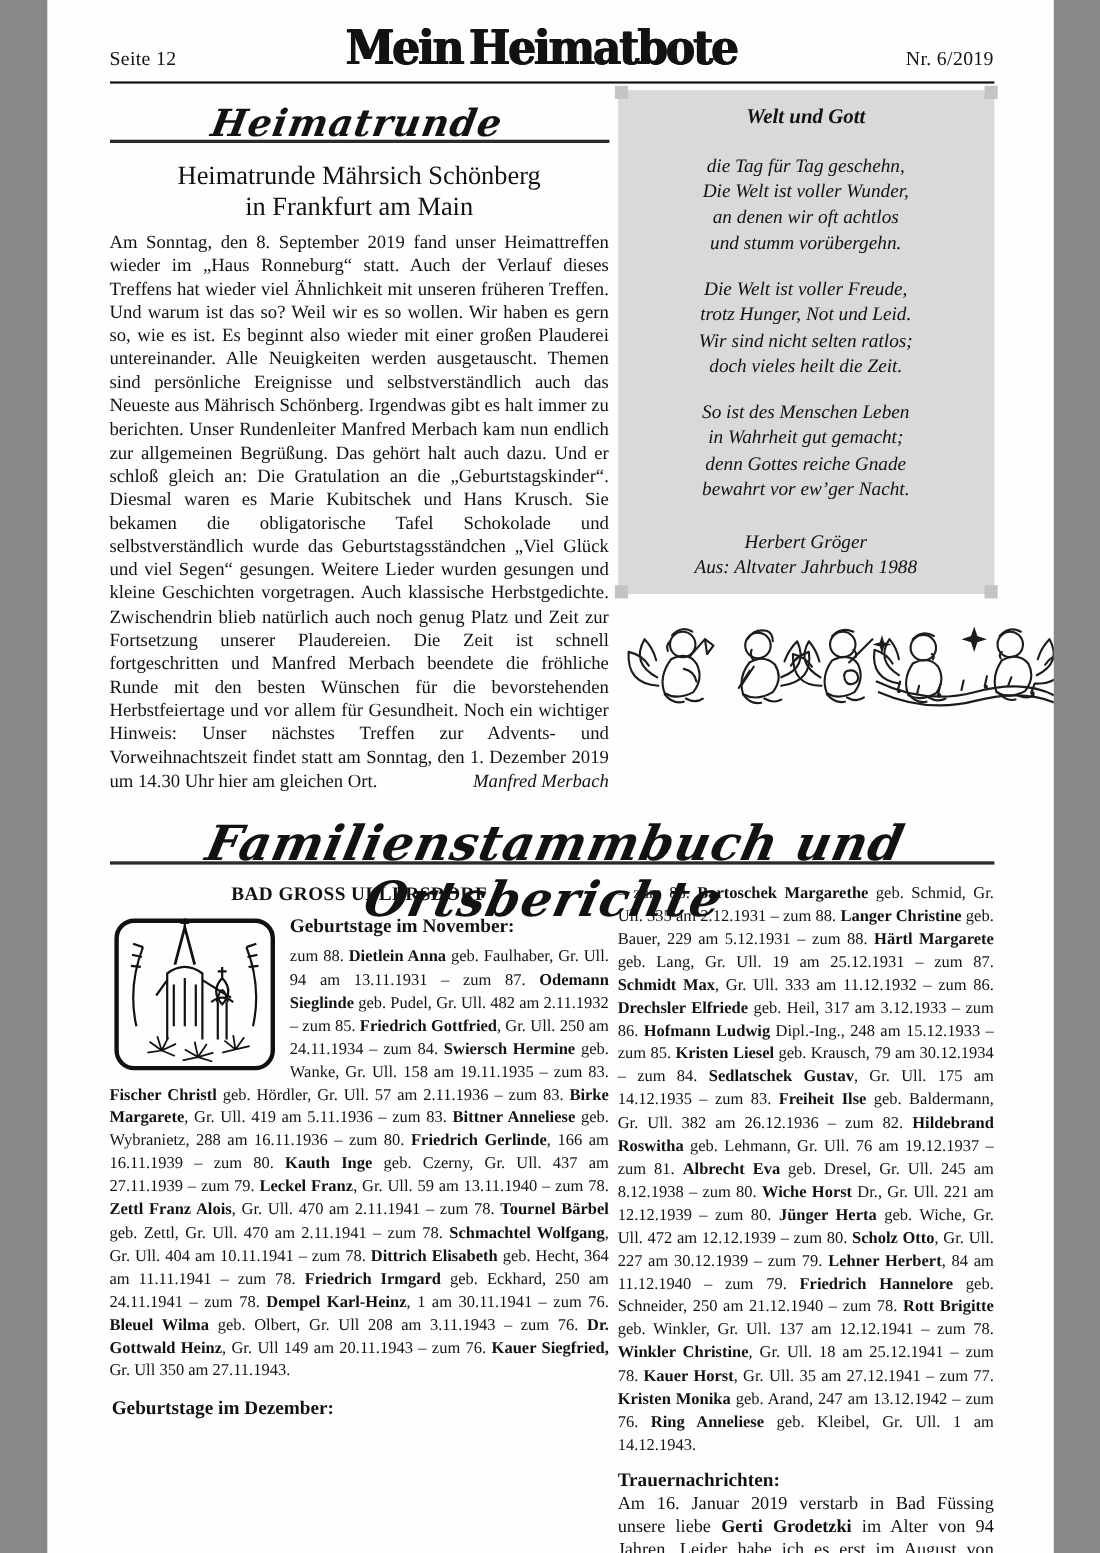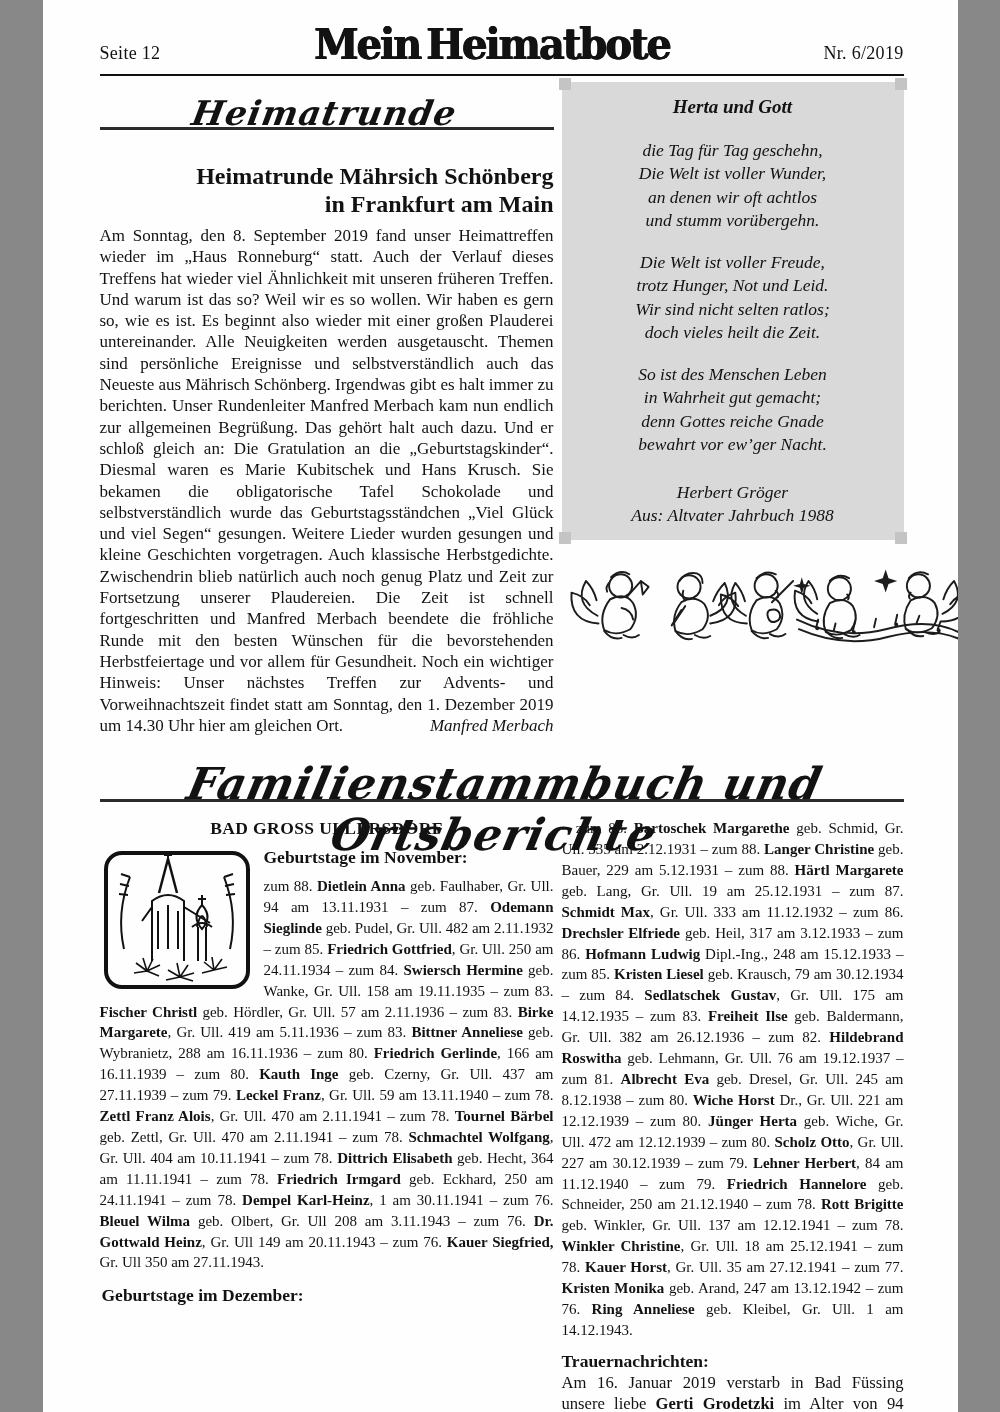--- a/index.html
+++ b/index.html
@@ -26,21 +26,21 @@
   
   .script-rule-left { border-bottom:3px solid #2b2b2b; text-align:center; height:46px; margin-top:2px; }
   .script-rule-wide { border-bottom:3.5px solid #2b2b2b; text-align:center; height:56px; margin-top:10px; }
   .script-text {
     display:inline-block; font-family:"DejaVu Serif",serif; font-style:italic; font-weight:bold;
     transform:skewX(-10deg) translateY(9px); letter-spacing:1px;
   }
   .script-rule-left .script-text { font-size:34px; }
   .script-rule-wide .script-text { font-size:44px; transform:skewX(-12deg) translateY(12px); }
   
-  .article-title { text-align:right; font-weight:bold; font-size:24px; line-height:28px; margin-top:32px; }
+  .article-title { text-align:center; font-weight:normal; font-size:24px; line-height:28px; margin-top:16px; }
   .article-body { font-size:17px; line-height:21.3px; text-align:justify; margin-top:7px; }
   .signature { float:right; font-style:italic; }
   
   .poem-box { position:relative; background:#d9d9d9; padding:13px 16px 12px;
     text-align:center; font-style:italic; font-size:17.5px; line-height:23.5px; }
   .poem-title { font-weight:bold; font-size:19px; margin-bottom:20px; }
   .poem-stanza { margin-bottom:18px; }
   .poem-attr { margin-top:24px; }
   .corner { position:absolute; width:12px; height:12px; background:#c4c4c4; }
   .c-tl { top:-4px; left:-3px; } .c-tr { top:-4px; right:-3px; }
@@ -81,21 +81,21 @@
       </div>
       <p class="article-body"><span>Am Sonntag, den 8. September 2019 fand unser Heimattreffen wieder im „Haus Ronneburg“ statt. Auch der Verlauf dieses Treffens hat wieder viel Ähnlichkeit mit unseren früheren Treffen. Und warum ist das so? Weil wir es so wollen. Wir haben es gern so, wie es ist. Es beginnt also wieder mit einer großen Plauderei untereinander. Alle Neuigkeiten werden ausgetauscht. Themen sind persönliche Ereignisse und selbstverständlich auch das Neueste aus Mährisch Schönberg. Irgendwas gibt es halt immer zu berichten. Unser Rundenleiter Manfred Merbach kam nun endlich zur allgemeinen Begrüßung. Das gehört halt auch dazu. Und er schloß gleich an: Die Gratulation an die „Geburtstagskinder“. Diesmal waren es Marie Kubitschek und Hans Krusch. Sie bekamen die obligatorische Tafel Schokolade und selbstverständlich wurde das Geburtstagsständchen „Viel Glück und viel Segen“ gesungen. Weitere Lieder wurden gesungen und kleine Geschichten vorgetragen. Auch klassische Herbstgedichte. Zwischendrin blieb natürlich auch noch genug Platz und Zeit zur Fortsetzung unserer Plaudereien. Die Zeit ist schnell fortgeschritten und Manfred Merbach beendete die fröhliche Runde mit den besten Wünschen für die bevorstehenden Herbstfeiertage und vor allem für Gesundheit. Noch ein wichtiger Hinweis: Unser nächstes Treffen zur Advents- und Vorweihnachtszeit findet statt am Sonntag, den 1. Dezember 2019 um 14.30 Uhr hier am gleichen Ort.</span><span class="signature">Manfred Merbach</span></p>
     </div>
 
     <div class="col-r">
       <div class="poem-box">
         <span class="corner c-tl"></span>
         <span class="corner c-tr"></span>
         <span class="corner c-bl"></span>
         <span class="corner c-br"></span>
-        <div class="poem-title">Herta und Gott</div>
+        <div class="poem-title">Welt und Gott</div>
         <div class="poem-stanza">
             <div>die Tag für Tag geschehn,</div>
             <div>Die Welt ist voller Wunder,</div>
             <div>an denen wir oft achtlos</div>
             <div>und stumm vorübergehn.</div>
           </div>
         <div class="poem-stanza">
             <div>Die Welt ist voller Freude,</div>
             <div>trotz Hunger, Not und Leid.</div>
             <div>Wir sind nicht selten ratlos;</div>

